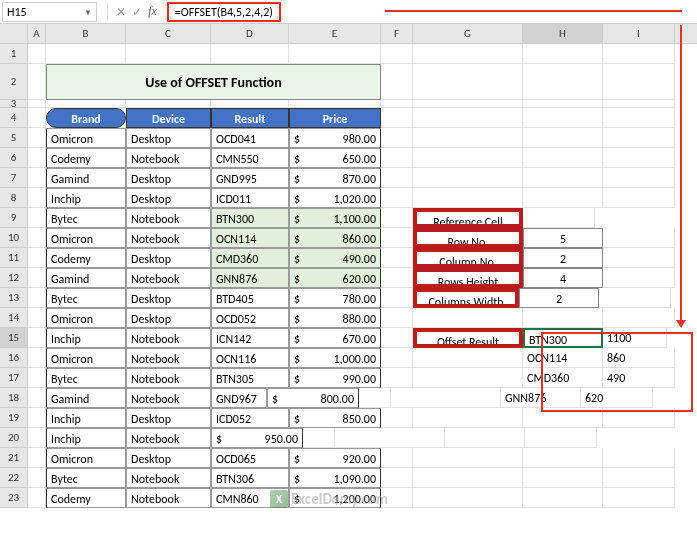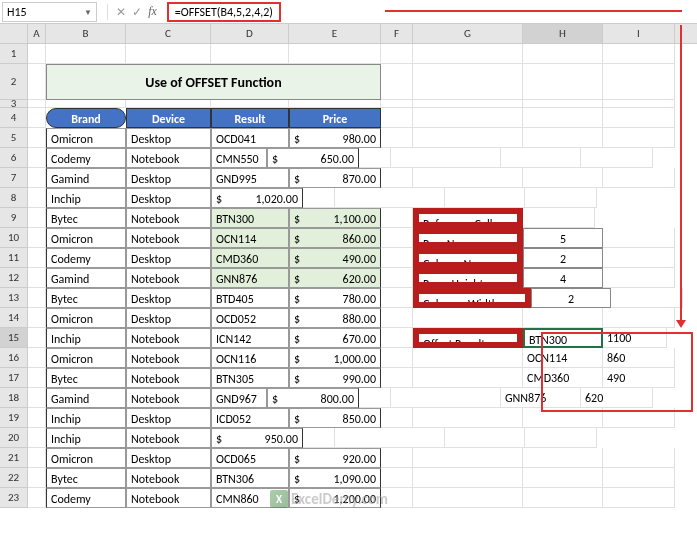--- a/index.html
+++ b/index.html
@@ -44,21 +44,21 @@
   .cell { border-right: 1px solid #e0e0e0; border-bottom: 1px solid #e0e0e0; padding: 0 4px; line-height: 20px; overflow: hidden; white-space: nowrap; }
   
   .title-cell { background: #eaf3e8; font-weight: bold; font-size: 14px; text-align: center; border: 1px solid #888; line-height: 36px; }
   .hdr { background: #4472c4; color: #fff; font-weight: bold; text-align: center; border: 1px solid #333; }
   .bd { border: 1px solid #999; background: #fff; }
   .bd-l { border-left: 1px solid #333; }
   .bd-r { border-right: 1px solid #333; }
   .hl { background: #e2efda; }
   .price { display: flex; justify-content: space-between; }
   
-  .side-label { text-align: left; border: 6px solid #b91c1c; }
+  .side-label { text-align: center; border: 4px solid #b91c1c; }
   .side-val { text-align: center; border: 1px solid #888; }
   
   .result-box { position: absolute; border: 2px solid #e03030; pointer-events: none; }
   
   .active-cell { border: 2px solid #217346; }
   
   .watermark { position: absolute; left: 270px; top: 490px; display: flex; align-items: center; gap: 3px; opacity: 0.5; font-size: 15px; color: #999; z-index: 5; pointer-events: none; font-weight:bold;}
   .wm-icon { width: 18px; height: 18px; background: linear-gradient(135deg,#5a9e5a,#3a7a3a); border-radius: 2px; display:flex; align-items:center; justify-content:center; }
   .wm-x { color: #fff; font-size: 11px; font-weight: bold; }
 </style>
@@ -157,21 +157,21 @@
         <div class="cell col-F" style="width: 32px;"></div>
         <div class="cell col-G" style="width: 110px;"></div>
         <div class="cell col-H" style="width: 80px;"></div>
         <div class="cell col-I" style="width: 72px;"></div>
       </div>
       <div class="row">
         <div class="rh">6</div>
         <div class="cell col-A" style="width: 18px;"></div>
         <div class="cell col-B bd bd-l" style="width: 80px;">Codemy</div>
         <div class="cell col-C bd" style="width: 85px;">Notebook</div>
-        <div class="cell col-D bd" style="width: 56px;">CMN550</div>
+        <div class="cell col-D bd" style="width: 78px;">CMN550</div>
         <div class="cell col-E bd bd-r price" style="width: 92px;">
           <span>$</span>
           <span>650.00</span>
         </div>
         <div class="cell col-F" style="width: 32px;"></div>
         <div class="cell col-G" style="width: 110px;"></div>
         <div class="cell col-H" style="width: 80px;"></div>
         <div class="cell col-I" style="width: 72px;"></div>
       </div>
       <div class="row">
@@ -187,20 +187,21 @@
         <div class="cell col-F" style="width: 32px;"></div>
         <div class="cell col-G" style="width: 110px;"></div>
         <div class="cell col-H" style="width: 80px;"></div>
         <div class="cell col-I" style="width: 72px;"></div>
       </div>
       <div class="row">
         <div class="rh">8</div>
         <div class="cell col-A" style="width: 18px;"></div>
         <div class="cell col-B bd bd-l" style="width: 80px;">Inchip</div>
         <div class="cell col-C bd" style="width: 85px;">Desktop</div>
+        <div class="cell col-D bd" style="width: 78px;">ICD011</div>
         <div class="cell col-E bd bd-r price" style="width: 92px;">
           <span>$</span>
           <span>1,020.00</span>
         </div>
         <div class="cell col-F" style="width: 32px;"></div>
         <div class="cell col-G" style="width: 110px;"></div>
         <div class="cell col-H" style="width: 80px;"></div>
         <div class="cell col-I" style="width: 72px;"></div>
       </div>
       <div class="row">
@@ -266,21 +267,21 @@
         <div class="rh">13</div>
         <div class="cell col-A" style="width: 18px;"></div>
         <div class="cell col-B bd bd-l" style="width: 80px;">Bytec</div>
         <div class="cell col-C bd" style="width: 85px;">Desktop</div>
         <div class="cell col-D bd" style="width: 78px;">BTD405</div>
         <div class="cell col-E bd bd-r price" style="width: 92px;">
           <span>$</span>
           <span>780.00</span>
         </div>
         <div class="cell col-F" style="width: 32px;"></div>
-        <div class="cell col-G side-label" style="width: 118px;">Columns Width</div>
+        <div class="cell col-G side-label" style="width: 106px;">Columns Width</div>
         <div class="cell col-H side-val" style="width: 80px;">2</div>
         <div class="cell col-I" style="width: 72px;"></div>
       </div>
       <div class="row">
         <div class="rh">14</div>
         <div class="cell col-A" style="width: 18px;"></div>
         <div class="cell col-B bd bd-l" style="width: 80px;">Omicron</div>
         <div class="cell col-C bd" style="width: 85px;">Desktop</div>
         <div class="cell col-D bd" style="width: 78px;">OCD052</div>
         <div class="cell col-E bd bd-r price" style="width: 92px;">

